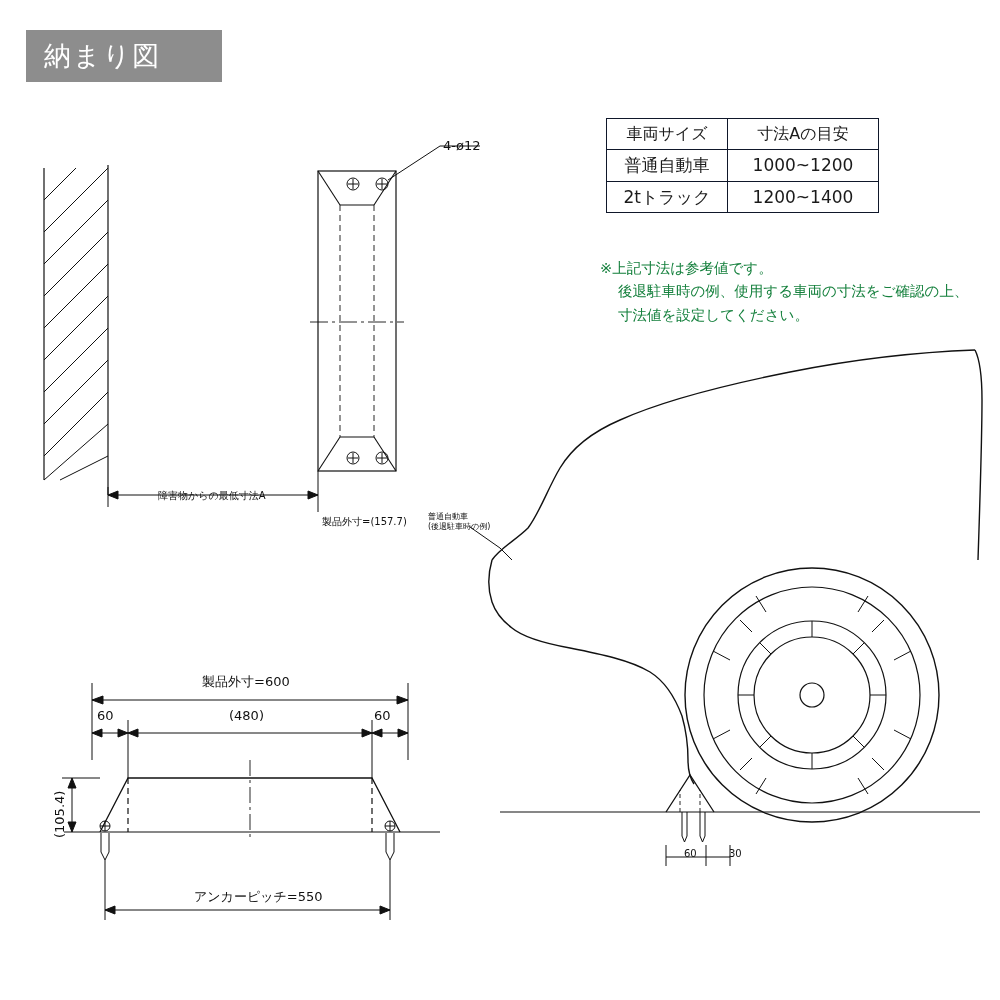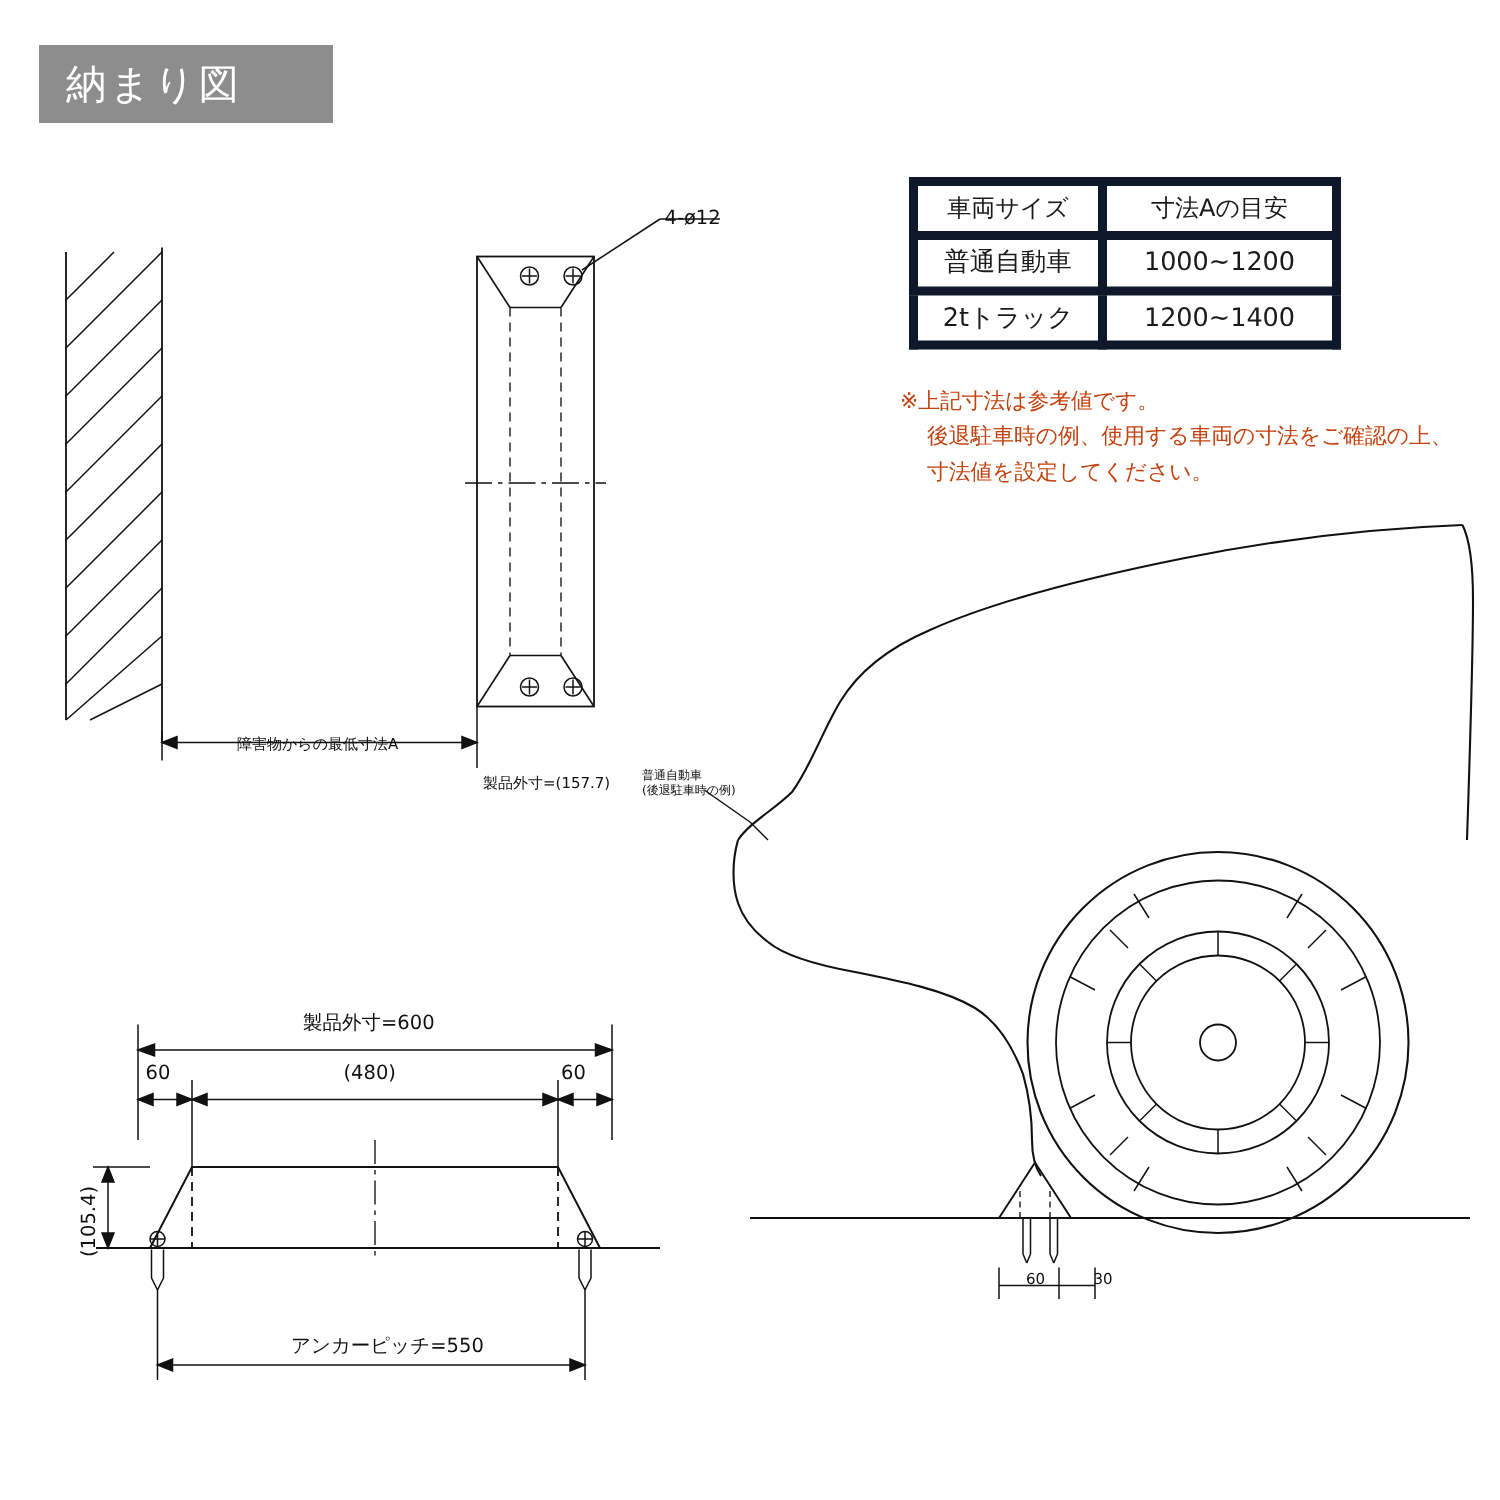--- a/index.html
+++ b/index.html
@@ -44,40 +44,40 @@
 
   
   .spec-table {
     position: absolute;
     left: 606px;
     top: 118px;
     border-collapse: collapse;
     font-family: "DejaVu Sans", sans-serif;
   }
   .spec-table td {
-    border: 6px solid #0f172a;
+    border: 1px solid #0f172a;
     text-align: center;
     font-size: 17px;
     padding: 4px 6px;
     line-height: 1.35;
     white-space: nowrap;
   }
   .spec-table td.col-a { width: 108px; }
   .spec-table td.col-b { width: 138px; }
   .spec-table tr.head td { font-size: 16px; }
 
   
   .notes {
     position: absolute;
     left: 600px;
     top: 257px;
     font-size: 14.5px;
     line-height: 1.62;
     font-family: "DejaVu Sans", sans-serif;
-    color: #c2410c;
+    color: #15803d;
     width: 390px;
   }
   .notes div { white-space: nowrap; }
   .notes .indent { padding-left: 18px; }
 
   
   .lbl {
     position: absolute;
     font-family: "DejaVu Sans", sans-serif;
     color: #111;

